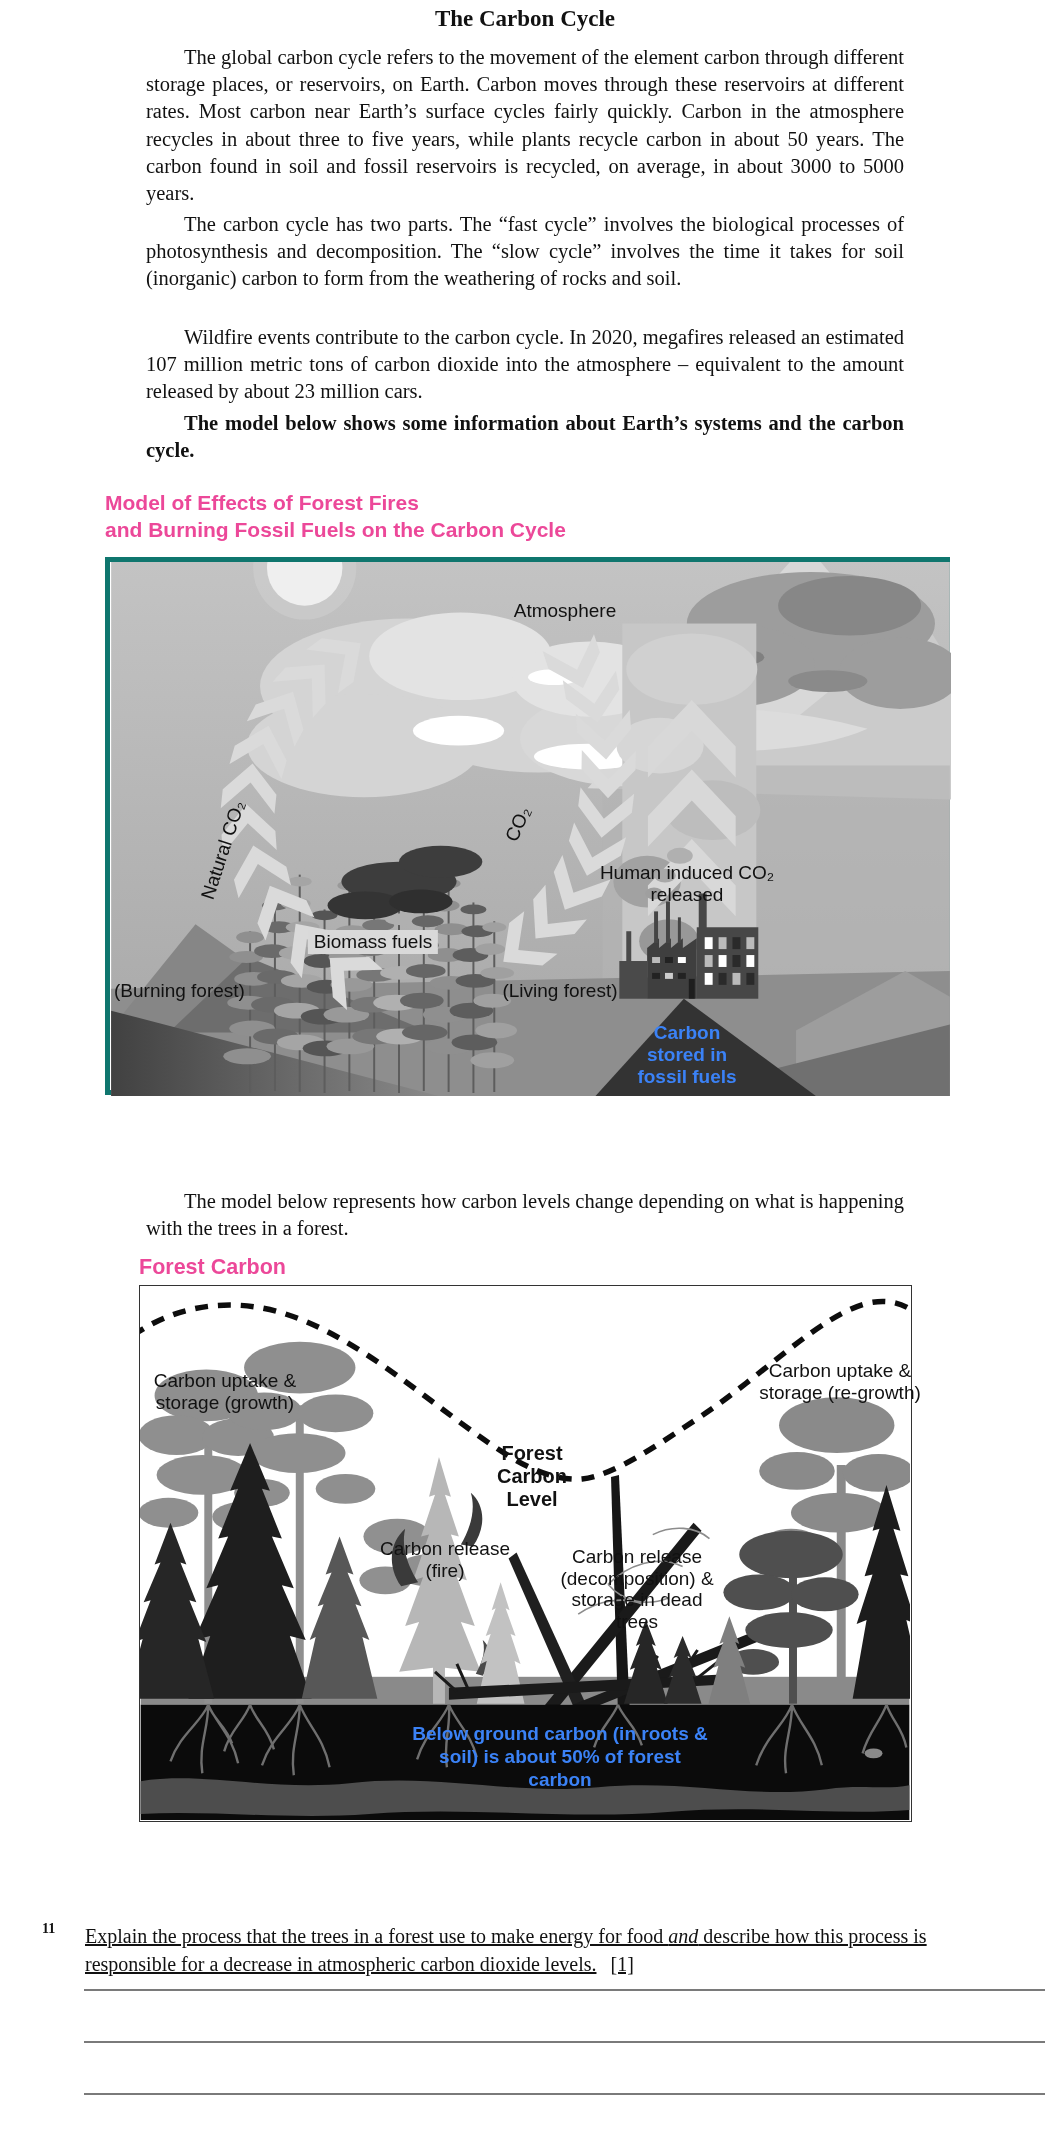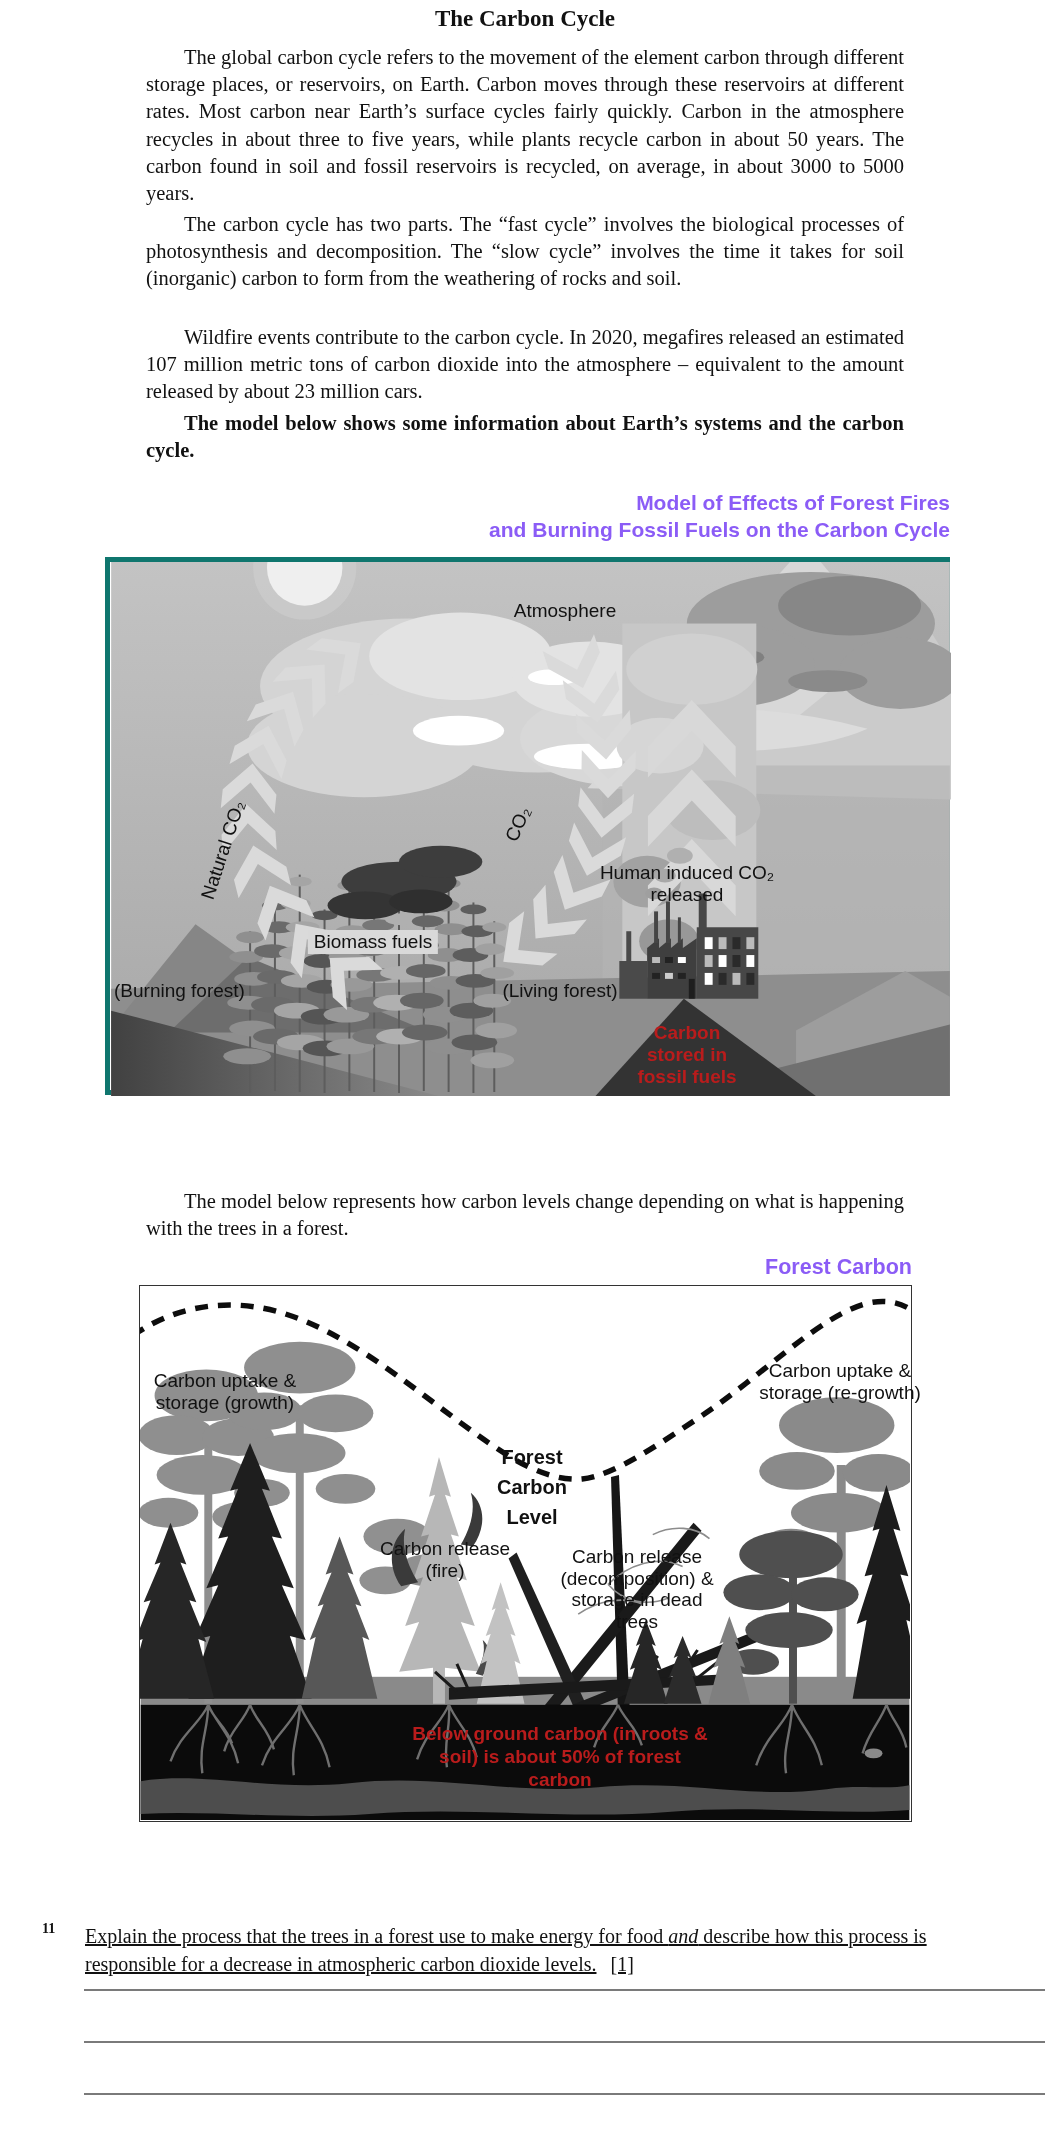--- a/index.html
+++ b/index.html
@@ -3,30 +3,30 @@
 <meta charset="utf-8">
 <style>
   html,body{margin:0;padding:0;background:#fff;}
   .page{position:relative;width:1064px;height:2130px;background:#fff;overflow:hidden;
         font-family:"Liberation Serif", serif;color:#111;}
   .doc-title{position:absolute;left:146px;top:6px;width:758px;text-align:center;
              font-weight:bold;font-size:23px;}
   .body-par{position:absolute;left:146px;width:758px;font-size:20.5px;line-height:27.2px;
             text-align:justify;text-indent:38px;}
   .fig-title{position:absolute;font-family:"Liberation Sans", sans-serif;font-weight:bold;
-             font-size:21px;line-height:27px;text-align:right;color:#8b5cf6;}
+             font-size:21px;line-height:27px;text-align:left;color:#ec4899;}
   .fig{position:absolute;}
   .fig svg{display:block;}
   .lbl{position:absolute;font-family:"Liberation Sans", sans-serif;font-size:19px;
        line-height:21.5px;text-align:center;color:#111;transform:translateX(-50%);}
   .lbl.left-align{transform:none;text-align:left;}
   .lbl.rot{transform:translate(-50%,-50%) rotate(-72deg);}
   .lbl.rot2{transform:translate(-50%,-50%) rotate(-66deg);}
-  .lbl.white{color:#b91c1c;font-weight:bold;}
-  .lbl.boldlbl{font-weight:bold;font-size:20px;line-height:30px;}
+  .lbl.white{color:#3b82f6;font-weight:bold;}
+  .lbl.boldlbl{font-weight:bold;font-size:20px;line-height:23px;}
   .lbl.bg{background:#d9d9d9;padding:1px 6px;}
   .question{position:absolute;font-size:20px;line-height:28px;text-decoration:underline;}
   .qnum{position:absolute;font-weight:bold;font-size:14px;}
   .qscore{margin-left:14px;}
   .ans-line{position:absolute;left:84px;width:961px;height:0;border-top:2px solid #7a7a7a;}
   i{font-style:italic;}
 </style>
 </head>
 <body>
 

